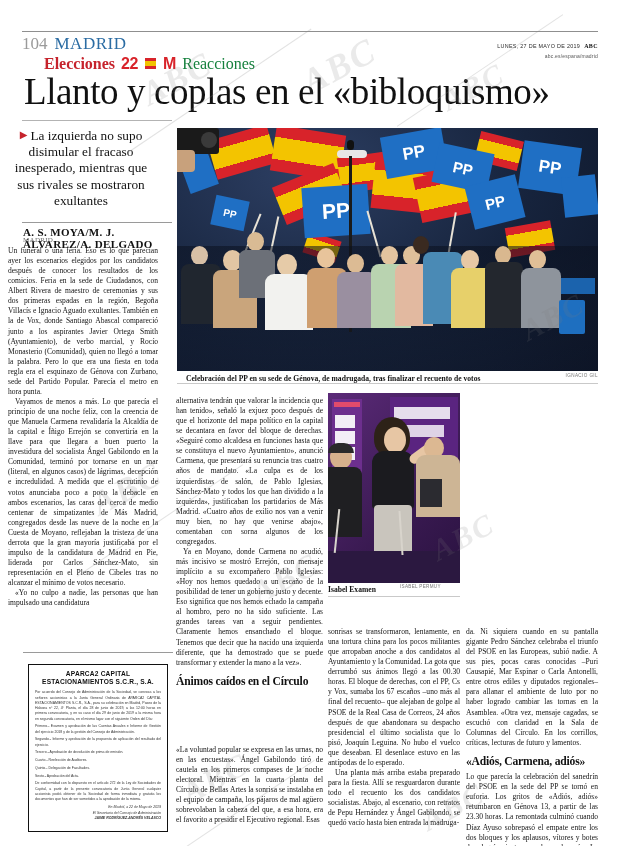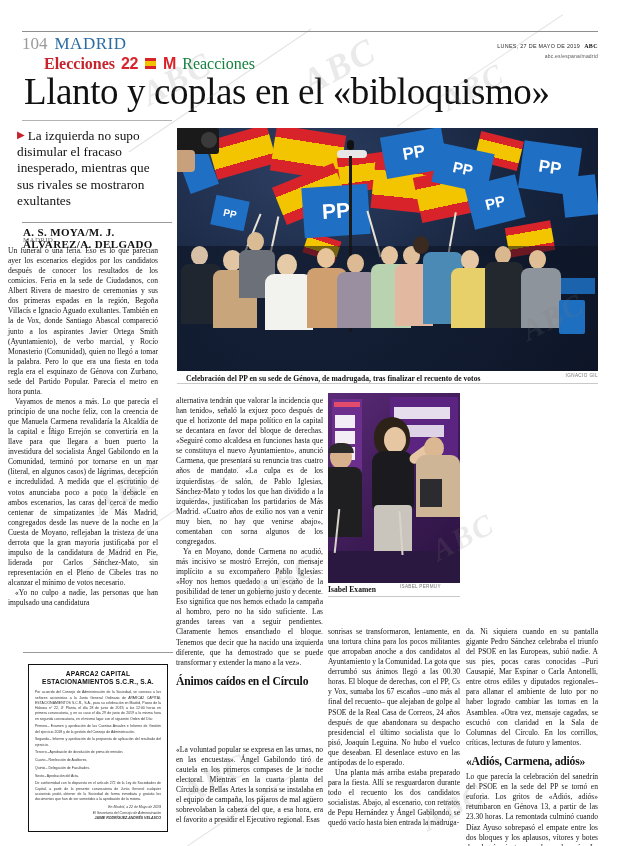--- a/index.html
+++ b/index.html
@@ -45,22 +45,22 @@
   .abclogo{font-family:"Liberation Serif",serif;font-weight:700;font-size:6px;color:#111;letter-spacing:.4px;}
   .weburl{font-family:"Liberation Sans",sans-serif;font-size:5px;color:#555;letter-spacing:.2px;}
 
   
   .headline{position:absolute;left:24px;top:72px;width:578px;
     font-family:"Liberation Serif",serif;font-size:37px;font-weight:400;color:#111;
     letter-spacing:-.4px;line-height:1.06;}
   .rule-head{position:absolute;left:22px;top:120px;width:150px;height:1px;background:#b3b3b3;}
 
   
-  .stand{position:absolute;left:17px;top:128px;width:146px;
-    font-family:"Liberation Serif",serif;font-size:13.3px;line-height:1.22;color:#111;}
+  .stand{position:absolute;left:8px;top:128px;width:146px;
+    font-family:"Liberation Serif",serif;font-size:13.3px;line-height:1.22;color:#111;text-align:center;}
   .stand .tri{color:#c6232c;font-size:10px;vertical-align:2px;margin-right:3px;}
   .rule-stand{position:absolute;left:22px;top:222px;width:150px;height:1px;background:#9a9a9a;}
   .byline{position:absolute;left:23px;top:226px;width:152px;
     font-family:"Liberation Serif",serif;font-weight:700;font-size:11px;letter-spacing:.35px;color:#111;}
   .byplace{position:absolute;left:23px;top:236px;
     font-family:"Liberation Serif",serif;font-size:7px;letter-spacing:.3px;color:#6a6a6a;}
 
   
   .col{position:absolute;font-family:"Liberation Serif",serif;
        font-size:7.55px;line-height:1.335;color:#141414;text-align:justify;

